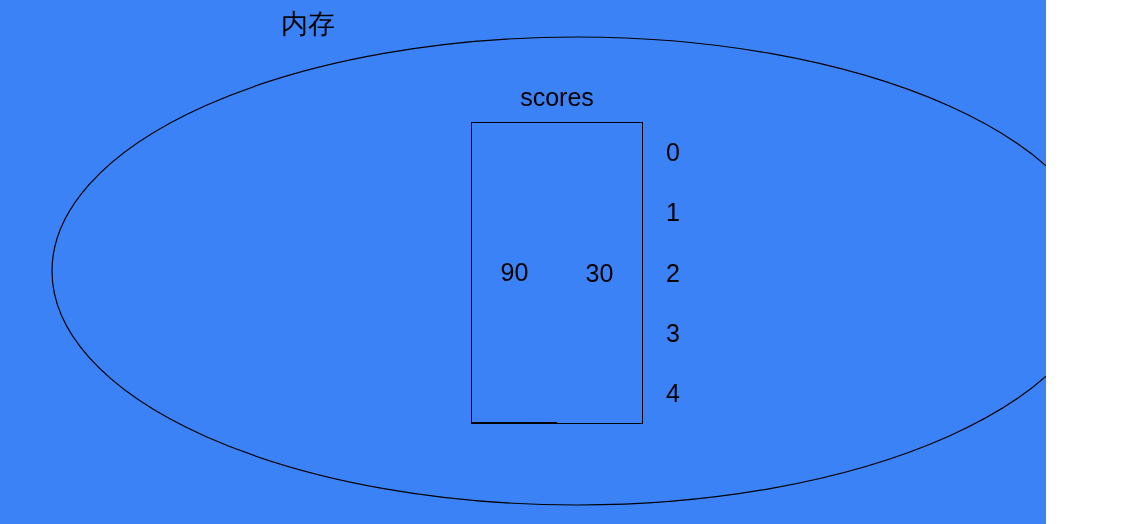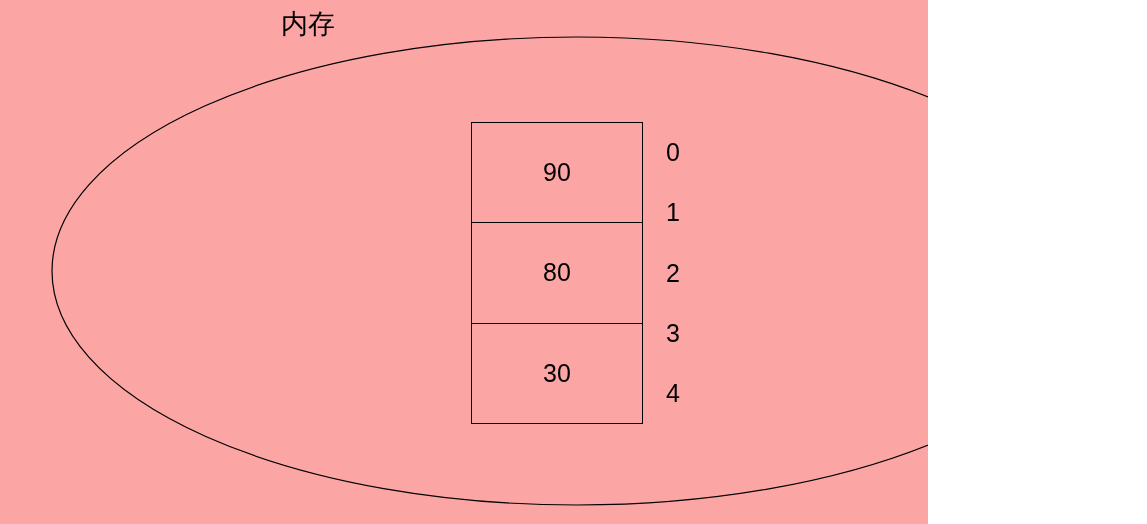--- a/index.html
+++ b/index.html
@@ -3,23 +3,23 @@
 <meta charset="utf-8">
 <style>
   html, body {
     margin: 0;
     padding: 0;
     background: #ffffff;
     font-family: "Liberation Sans", "DejaVu Sans", sans-serif;
   }
   .canvas {
     position: relative;
-    width: 928px;
+    width: 1046px;
     height: 524px;
-    background: #fca5a5;
+    background: #3b82f6;
     overflow: hidden;
     color: #000000;
   }
   .ellipse-svg {
     position: absolute;
     left: 0;
     top: 0;
     width: 1147px;
     height: 524px;
     display: block;
@@ -45,21 +45,21 @@
   }
   .array-table {
     position: absolute;
     left: 471px;
     top: 122px;
     width: 172px;
     height: 302px;
     border: 1px solid #000000;
     box-sizing: border-box;
     display: flex;
-    flex-direction: column;
+    flex-direction: row;
   }
   .array-cell {
     flex: 1 1 0;
     border-bottom: 1px solid #000000;
     display: flex;
     align-items: center;
     justify-content: center;
     font-size: 25px;
     color: #000000;
   }
@@ -88,27 +88,25 @@
 <body>
 
 <div class="canvas">
 
   <svg class="ellipse-svg" viewBox="0 0 1147 524" xmlns="http://www.w3.org/2000/svg">
     <ellipse cx="577" cy="271" rx="525" ry="234" fill="none" stroke-width="1.2" stroke="#000000"></ellipse>
   </svg>
 
   <div class="memory-label">内存</div>
 
+  <div class="array-label">scores</div>
 
   <div class="array-table">
     <div class="array-cell">
       <span>90</span>
-    </div>
-    <div class="array-cell">
-      <span>80</span>
     </div>
     <div class="array-cell">
       <span>30</span>
     </div>
   </div>
 
   <div class="index-column">
     <div class="index-cell">0</div>
     <div class="index-cell">1</div>
     <div class="index-cell">2</div>

